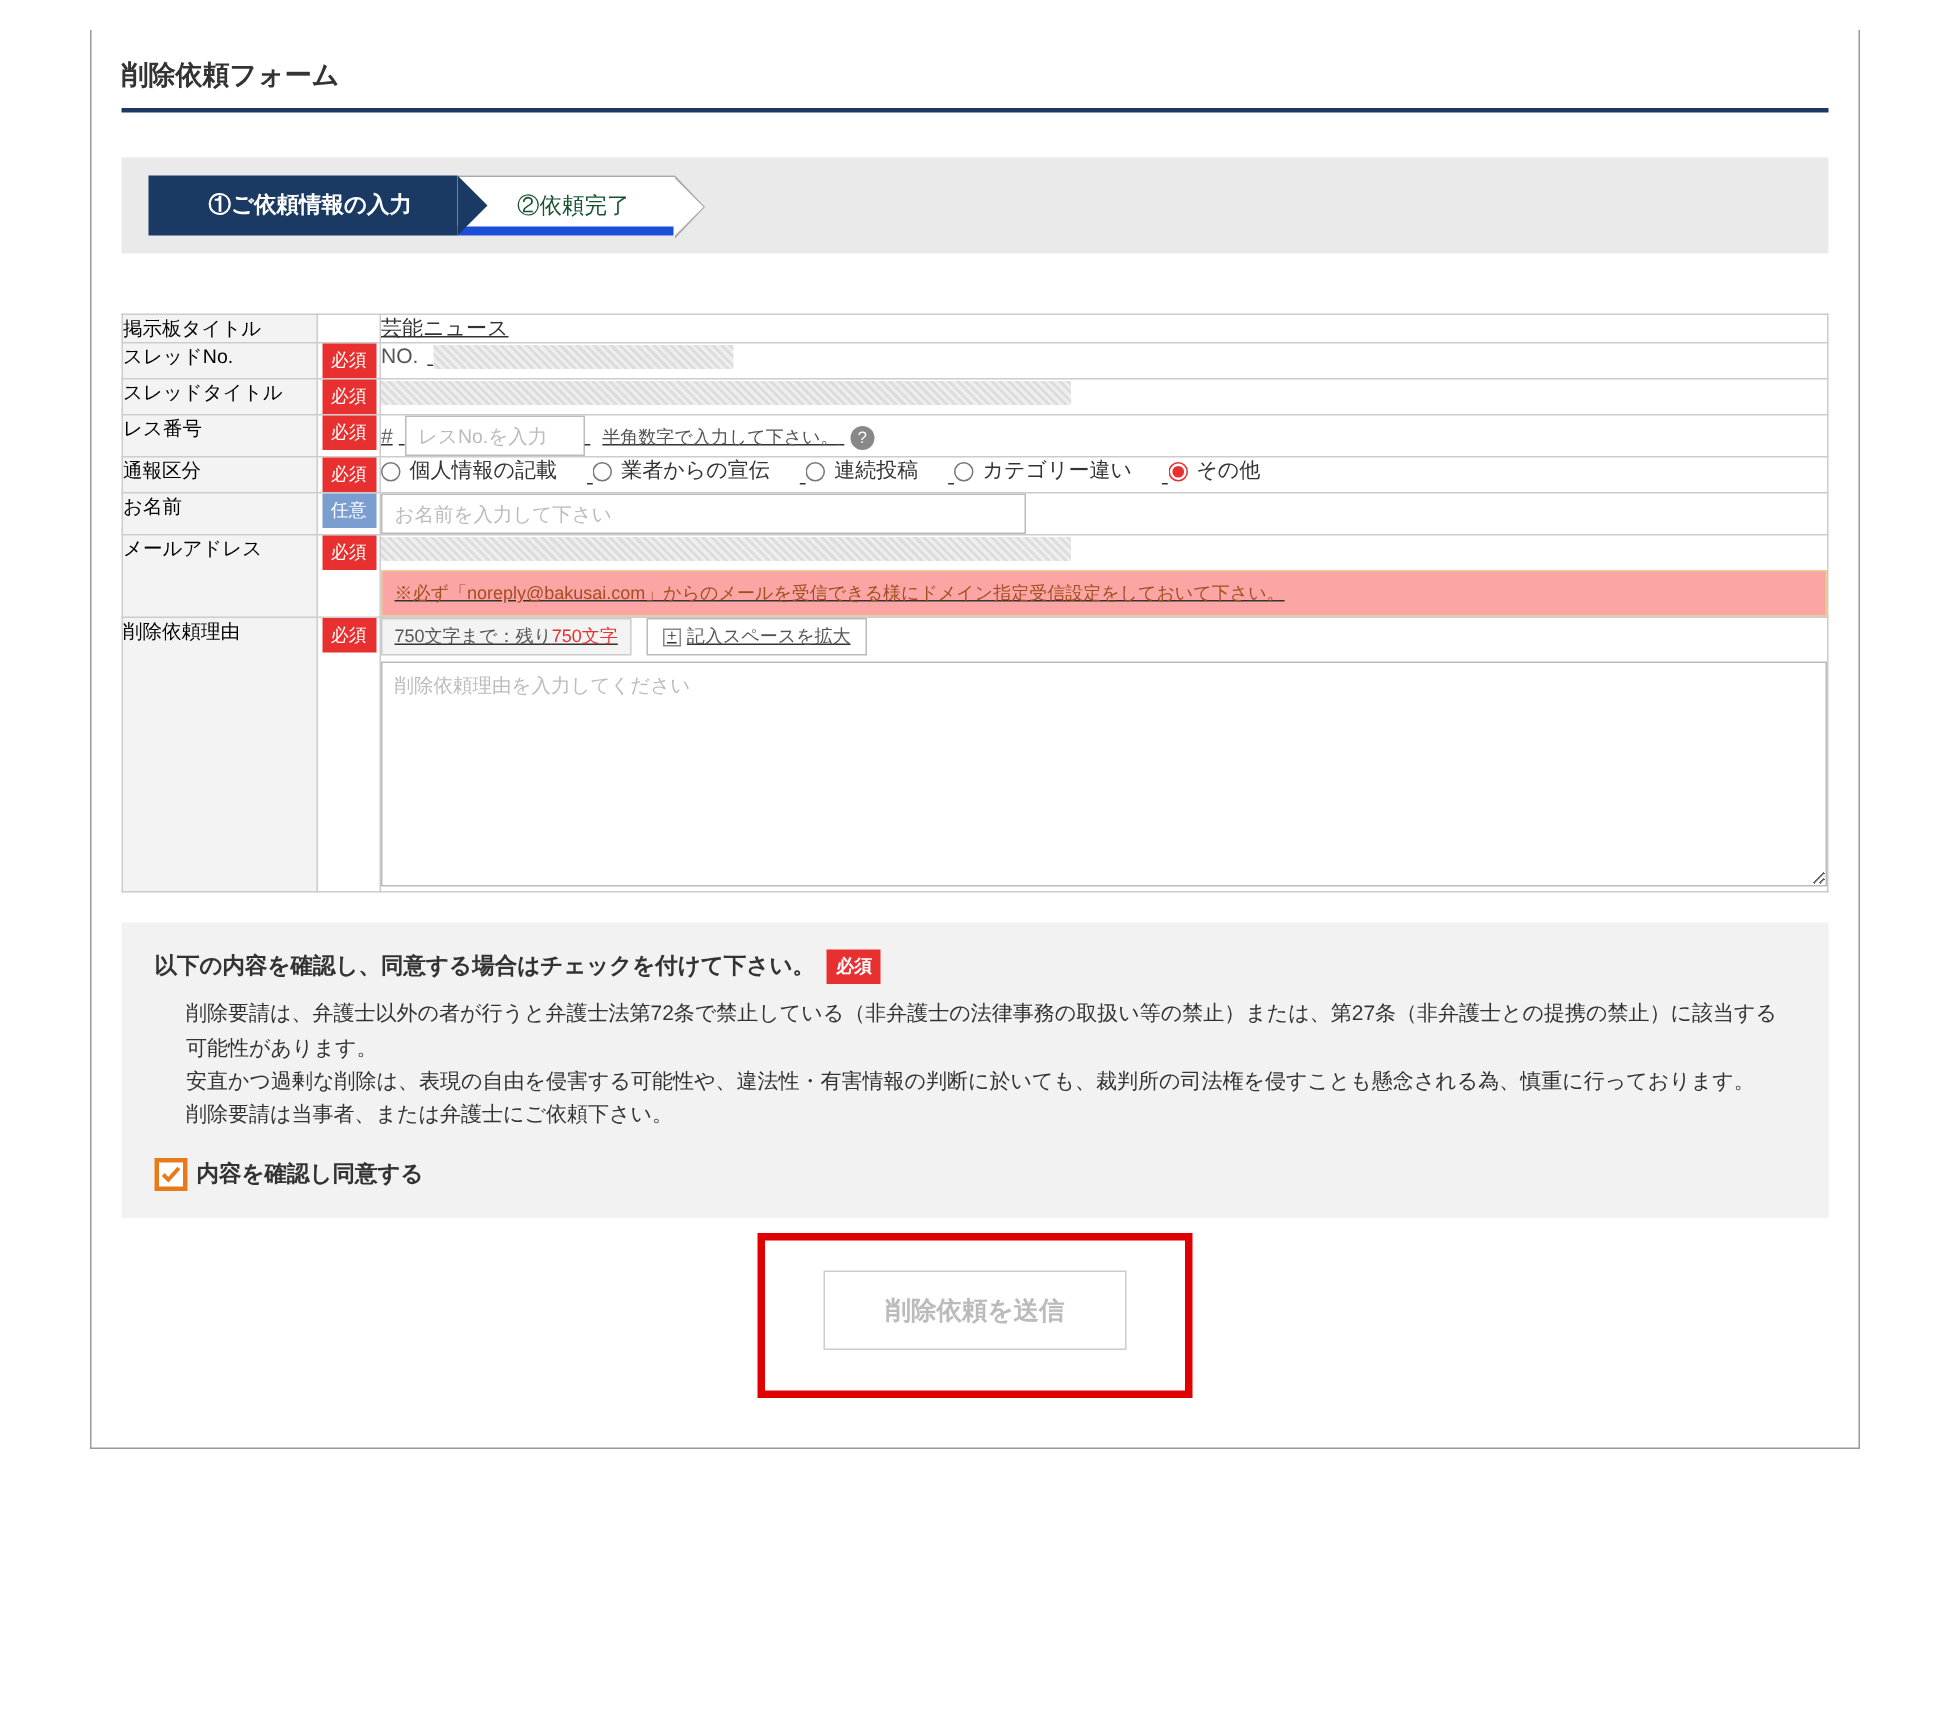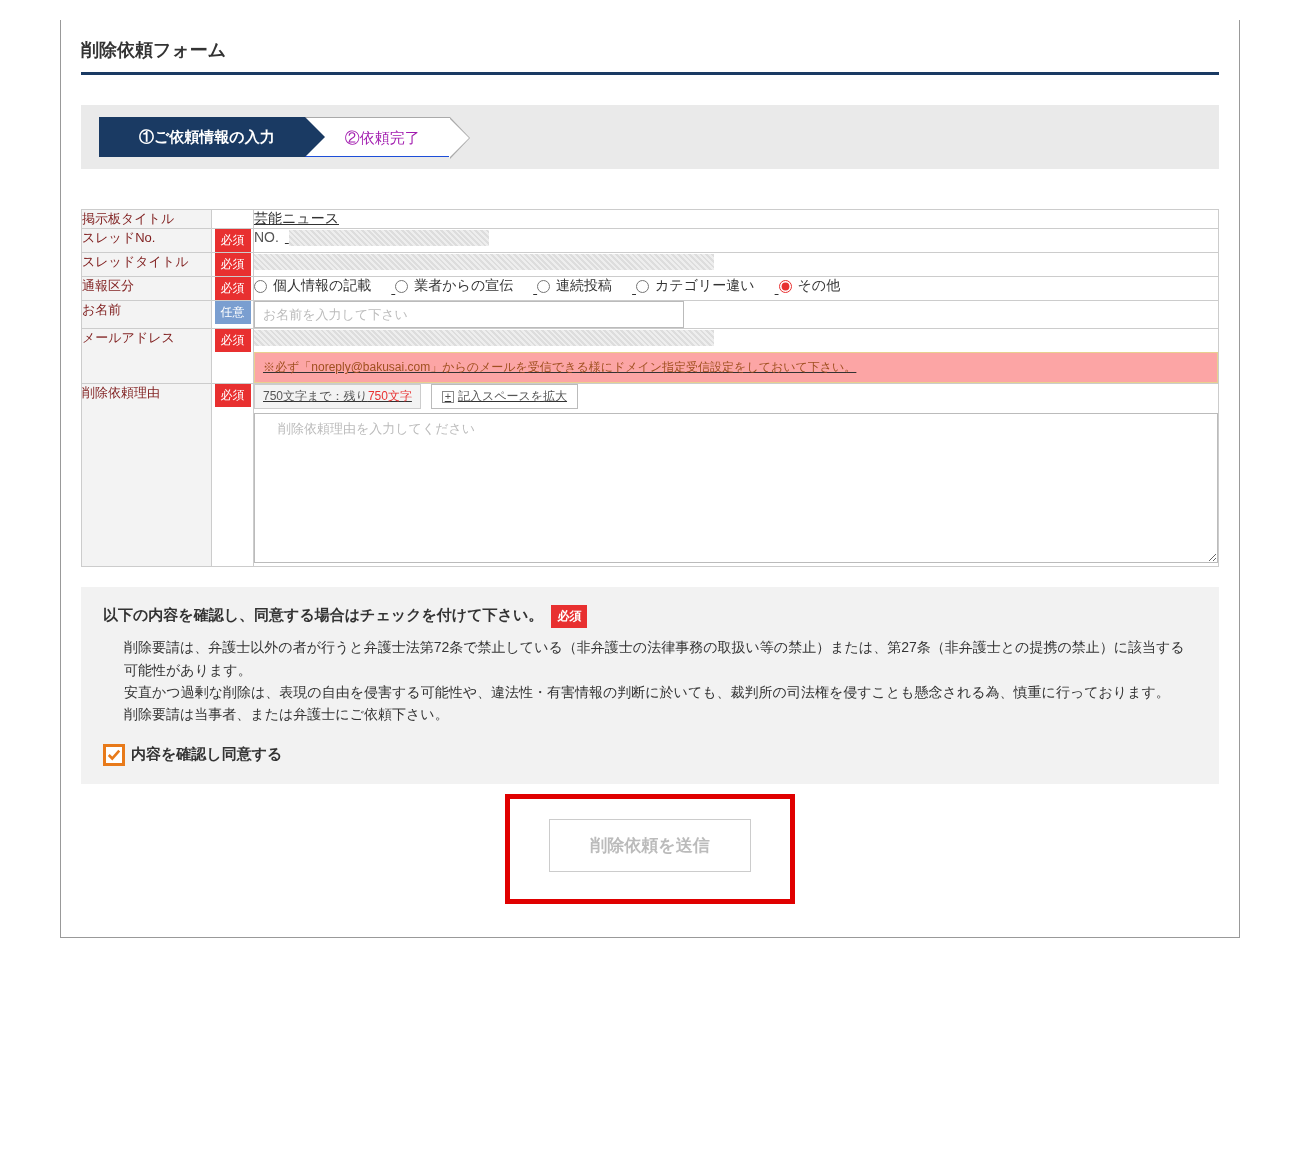--- a/index.html
+++ b/index.html
@@ -5,27 +5,27 @@
     * { box-sizing: border-box; margin: 0; padding: 0; }
     body { font-family: "Hiragino Kaku Gothic Pro", "Meiryo", sans-serif; background: #fff; padding: 20px 60px; font-size: 14px; color: #333; }
     .outer { border: 1px solid #999; border-top: none; padding: 0 20px 40px 20px; }
     .page-title { font-size: 18px; font-weight: bold; padding: 18px 0 10px 0; border-bottom: 3px solid #1a3a63; margin-bottom: 30px; }
     
     .steps { background: #eaeaea; padding: 12px 18px; margin-bottom: 40px; }
     .step-wrap { display: flex; }
     .step { position: relative; height: 40px; line-height: 40px; padding: 0 30px 0 40px; font-size: 15px; font-family: Liberation Serif, serif; }
     .step.active { background: #1a3a63; color: #fff; font-weight: bold; }
     .step.active::after { content: ""; position: absolute; right: -20px; top: 0; border-left: 20px solid #1a3a63; border-top: 20px solid transparent; border-bottom: 20px solid transparent; z-index: 2; }
-    .step.inactive { background: #fff; color: #a21caf; border-top: 1px solid #aaa; border-bottom: 1px solid #1d4ed8; }
+    .step.inactive { background: #fff; color: #14532d; border-top: 1px solid #aaa; border-bottom: 6px solid #1d4ed8; }
     .step.inactive::after { content: ""; position: absolute; right: -20px; top: -1px; border-left: 20px solid #aaa; border-top: 21px solid transparent; border-bottom: 21px solid transparent; }
     .step.inactive::before { content: ""; position: absolute; right: -19px; top: 0; border-left: 20px solid #fff; border-top: 20px solid transparent; border-bottom: 20px solid transparent; z-index: 1; }
     
     .form-table { width: 100%; border-collapse: collapse; }
     .form-table td { border: 1px solid #ccc; padding: 0; vertical-align: top; }
-    .label-cell { background: #f3f3f3; width: 130px; padding: 8px 10px; color: #7f1d1d; font-size: 13px; }
+    .label-cell { background: #f3f3f3; width: 130px; padding: 8px 10px; color: #000000; font-size: 13px; }
     .badge-cell { width: 42px; text-align: center; padding: 6px 4px; vertical-align: top; }
     .badge { display: inline-block; color: #fff; font-size: 12px; padding: 3px 6px; }
     .badge.req { background: #e83030; }
     .badge.opt { background: #7a9ed0; }
     .value-cell { padding: 6px 10px; text-decoration: underline; }
     
     .no-prefix { display: inline-block; margin-right: 6px; color: #555; }
     .redacted { display: inline-block; width: 200px; height: 16px; background: repeating-linear-gradient(45deg,#eee,#eee 2px,#ddd 2px,#ddd 4px); vertical-align: middle; }
     .redacted.long { width: 460px; }
     
@@ -41,21 +41,21 @@
     
     .name-input { width: 430px; }
     
     .notice { background: #fca5a5; border: 1px solid #e8d090; color: #a05020; font-size: 12px; padding: 6px 8px; margin-top: 6px; }
     
     .counter-row { display: flex; align-items: center; gap: 10px; margin-bottom: 4px; }
     .counter-box { background: #f3f3f3; border: 1px solid #ccc; padding: 3px 8px; font-size: 12px; color: #555; }
     .counter-box .remain { color: #e83030; }
     .expand-btn { border: 1px solid #bbb; background: #fff; padding: 3px 10px; font-size: 12px; color: #555; cursor: pointer; display: inline-flex; align-items: center; gap: 4px; }
     .expand-btn .plus { border: 1px solid #888; width: 12px; height: 12px; display: inline-flex; align-items: center; justify-content: center; font-size: 11px; line-height: 1; }
-    textarea { width: 100%; height: 150px; border: 1px solid #bbb; padding: 6px 23px; font-size: 13px; resize: both; }
+    textarea { width: 100%; height: 150px; border: 1px solid #bbb; padding: 6px 8px; font-size: 13px; resize: both; }
     textarea::placeholder { color: #bbb; }
     
     .agree-block { background: #f2f2f2; padding: 18px 22px; margin-top: 20px; }
     .agree-head { font-weight: bold; font-size: 15px; margin-bottom: 8px; }
     .agree-head .badge { vertical-align: middle; margin-left: 4px; }
     .agree-text { font-size: 14px; line-height: 1.6; margin-left: 18px; margin-bottom: 18px; }
     .agree-check { display: flex; align-items: center; gap: 6px; font-weight: bold; font-size: 15px; }
     .custom-check { width: 22px; height: 22px; border: 3px solid #e87a1a; display: inline-flex; align-items: center; justify-content: center; cursor: pointer; background: #fff; }
     .custom-check svg { width: 14px; height: 14px; }
     
@@ -88,20 +88,30 @@
       <td class="badge-cell"><span class="badge req">必須</span></td>
       <td class="value-cell">
         <span class="no-prefix">NO.</span>
         <span class="redacted"></span>
       </td>
     </tr>
     <tr>
       <td class="label-cell">スレッドタイトル</td>
       <td class="badge-cell"><span class="badge req">必須</span></td>
       <td class="value-cell"><span class="redacted long"></span></td>
+    </tr>
+    <tr>
+      <td class="label-cell">レス番号</td>
+      <td class="badge-cell"><span class="badge req">必須</span></td>
+      <td class="value-cell">
+        <span class="hash">#</span>
+        <input type="text" class="res-input" placeholder="レスNo.を入力" style="">
+        <span class="hint">半角数字で入力して下さい。</span>
+        <span class="qmark">?</span>
+      </td>
     </tr>
     <tr>
       <td class="label-cell">通報区分</td>
       <td class="badge-cell"><span class="badge req">必須</span></td>
       <td class="value-cell">
         <div class="radio-group">
           <label>
                 <input type="radio" name="rt" style="">
                 <span>個人情報の記載</span>
               </label>

